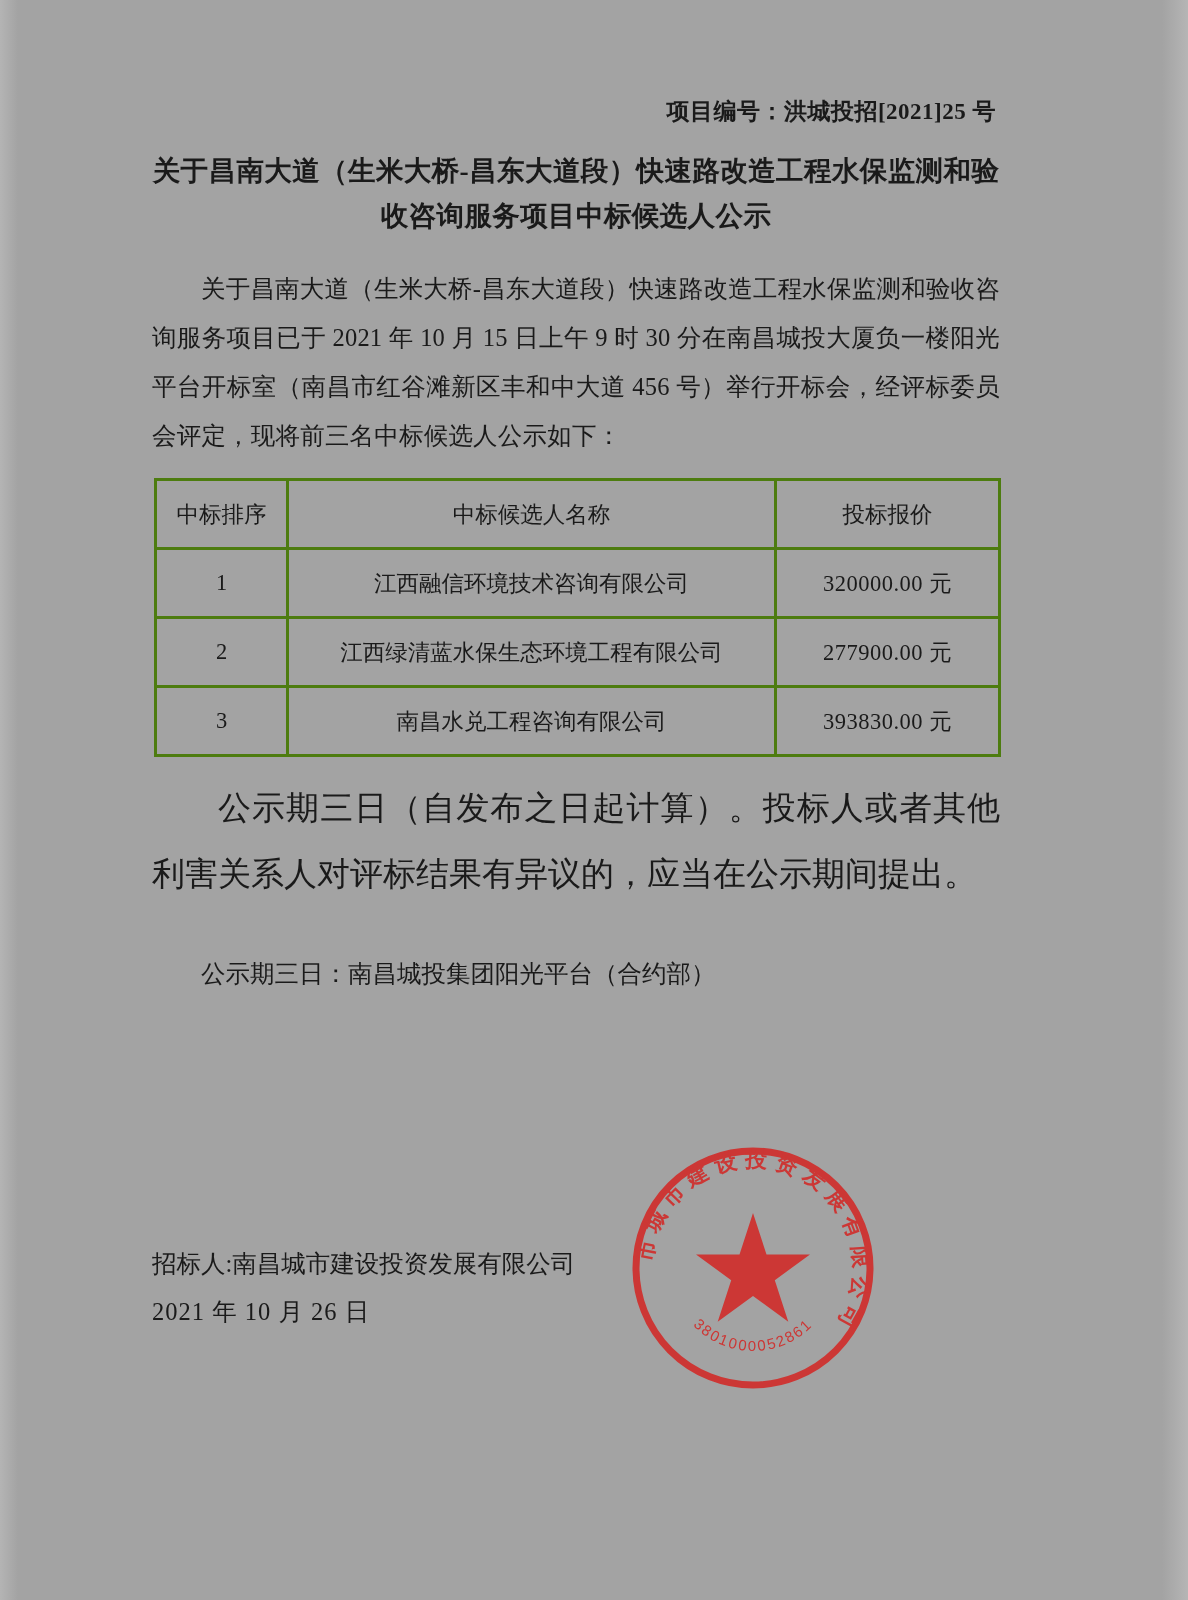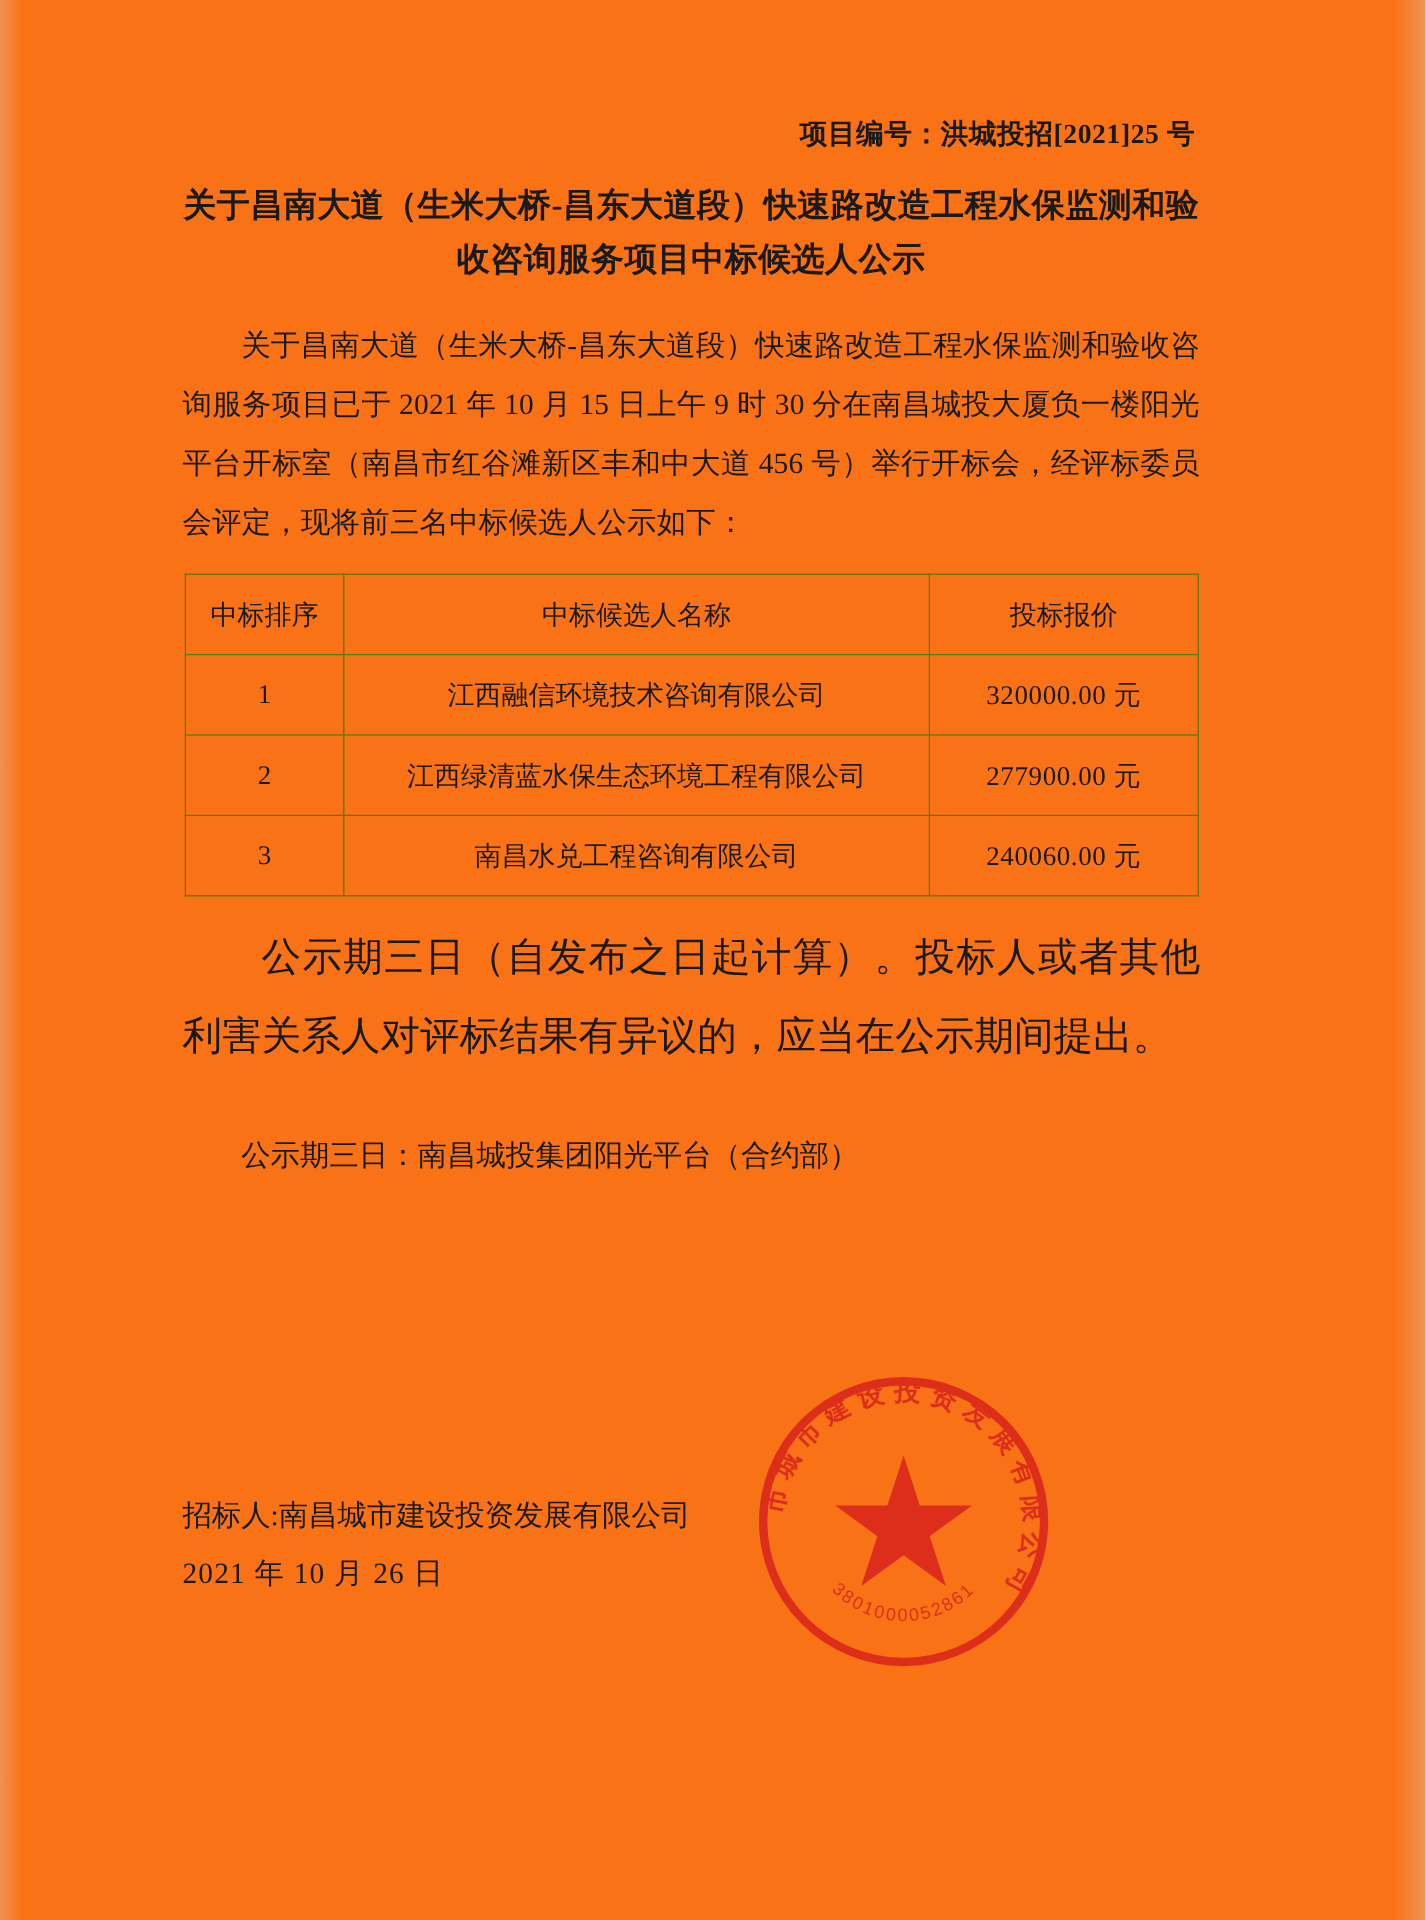--- a/index.html
+++ b/index.html
@@ -14,21 +14,21 @@
     font-family: "Liberation Serif", "DejaVu Serif", serif;
     color: #1a1a1a;
     overflow: hidden;
   }
 
   .page {
     position: absolute;
     left: 0; top: 0;
     width: 1188px;
     height: 1600px;
-    background: #f97316;
+    background: #a3a3a3;
   }
 
   
   .paper-edge {
     position: absolute;
     right: 0; top: 0;
     width: 26px; height: 1600px;
     background: linear-gradient(to right, rgba(255,255,255,0) 0%, rgba(215,215,215,0.35) 100%);
     pointer-events: none;
   }
@@ -75,21 +75,21 @@
     letter-spacing: 0.2px;
   }
 
   table.bid-table {
     border-collapse: collapse;
     width: 844px;
     margin: 18px 0 18px 2px;
     table-layout: fixed;
   }
   table.bid-table td, table.bid-table th {
-    border: 1px solid #4d7c0f;
+    border: 3px solid #4d7c0f;
     text-align: center;
     font-size: 22.5px;
     font-weight: normal;
     height: 66px;
     padding: 0 4px;
   }
   table.bid-table th {
     font-weight: normal;
   }
   .col-rank   { width: 132px; }
@@ -178,21 +178,21 @@
           <td class="price-cell">320000.00 元</td>
         </tr>
         <tr>
           <td>2</td>
           <td>江西绿清蓝水保生态环境工程有限公司</td>
           <td class="price-cell">277900.00 元</td>
         </tr>
         <tr>
           <td>3</td>
           <td>南昌水兑工程咨询有限公司</td>
-          <td class="price-cell">240060.00 元</td>
+          <td class="price-cell">393830.00 元</td>
         </tr>
       </tbody>
     </table>
 
     <p class="tail-par">公示期三日（自发布之日起计算）。投标人或者其他利害关系人对评标结果有异议的，应当在公示期间提出。</p>
 
     <div class="signoff">公示期三日：南昌城投集团阳光平台（合约部）</div>
   </div>
 
   <div class="closing">

